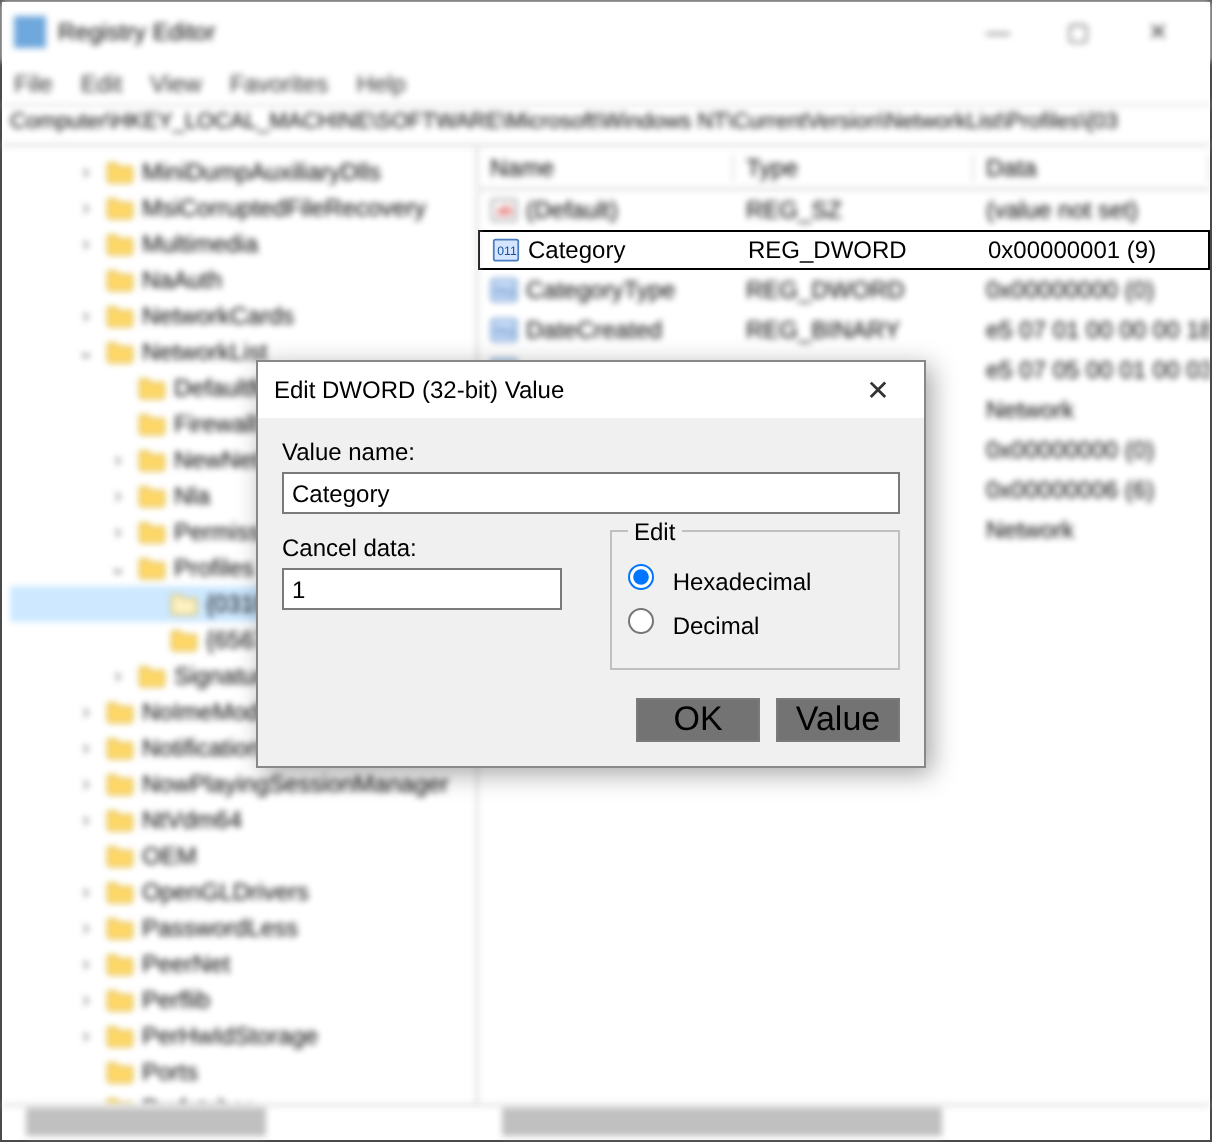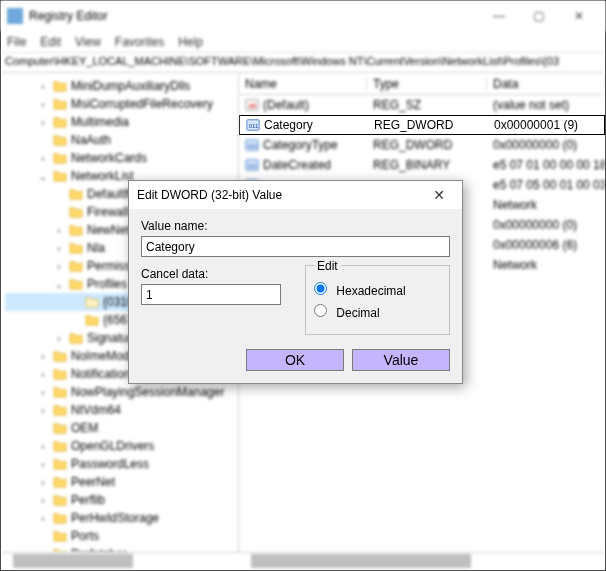--- a/index.html
+++ b/index.html
@@ -161,26 +161,26 @@
   .row2 .col-right { flex:1; }
   .radio-group label { display:block; margin: 4px 0 6px 0; }
   .radio-group input { margin-right: 6px; }
   .dlg-buttons {
     display:flex;
     justify-content:flex-end;
     gap: 8px;
     padding: 0 12px 12px 0;
   }
   .btn {
-    width: 98px;
+    width: 62px;
     height: 22px;
     border: 1px solid #7a7a7a;
-    background: #c4b5fd;
+    background: #737373;
     font-family: inherit;
-    font-size: 14px;
+    font-size: 17px;
   }
   .framebox {
     border: 1px solid #c0c0c0;
     padding: 6px 8px 8px 8px;
     margin-top: -2px;
   }
   .legend {
     position: relative;
     top: -13px;
     background:#f0f0f0;

